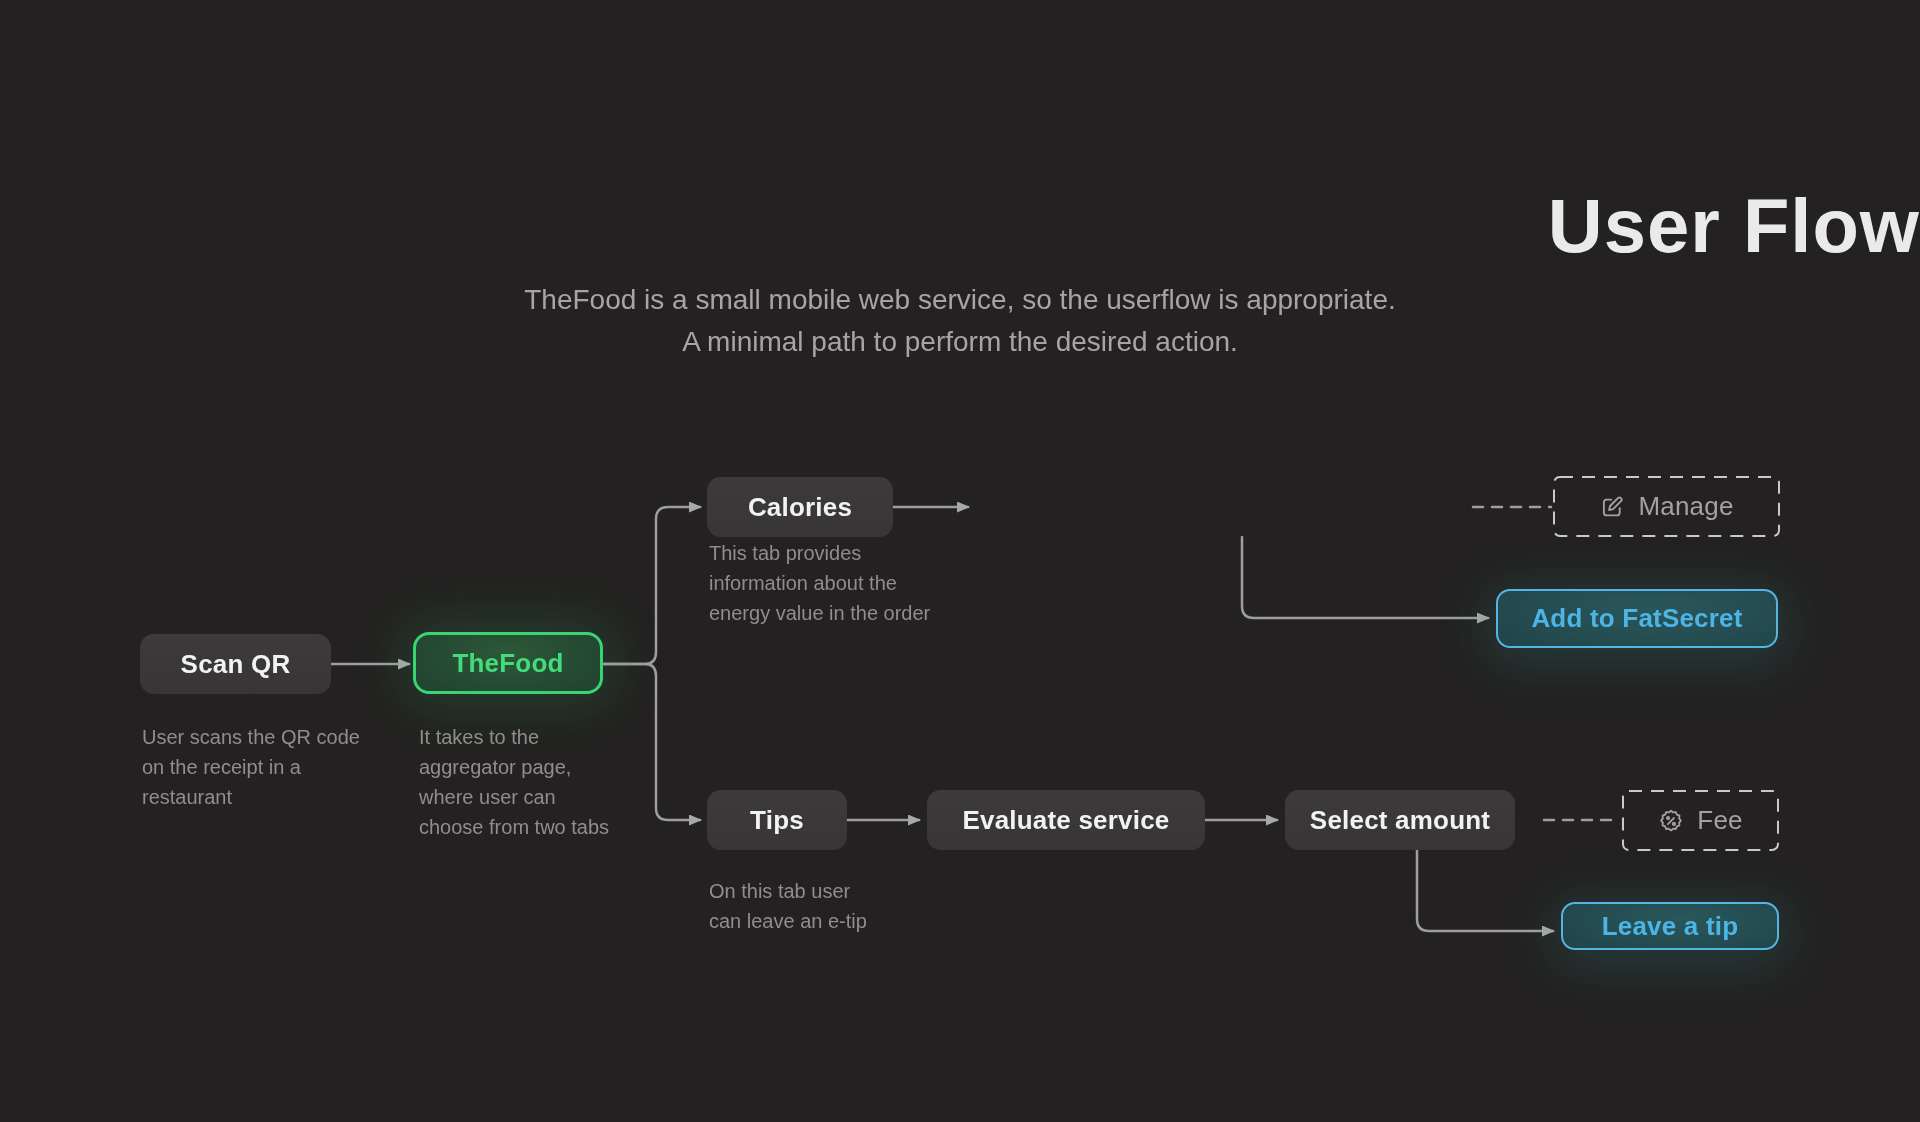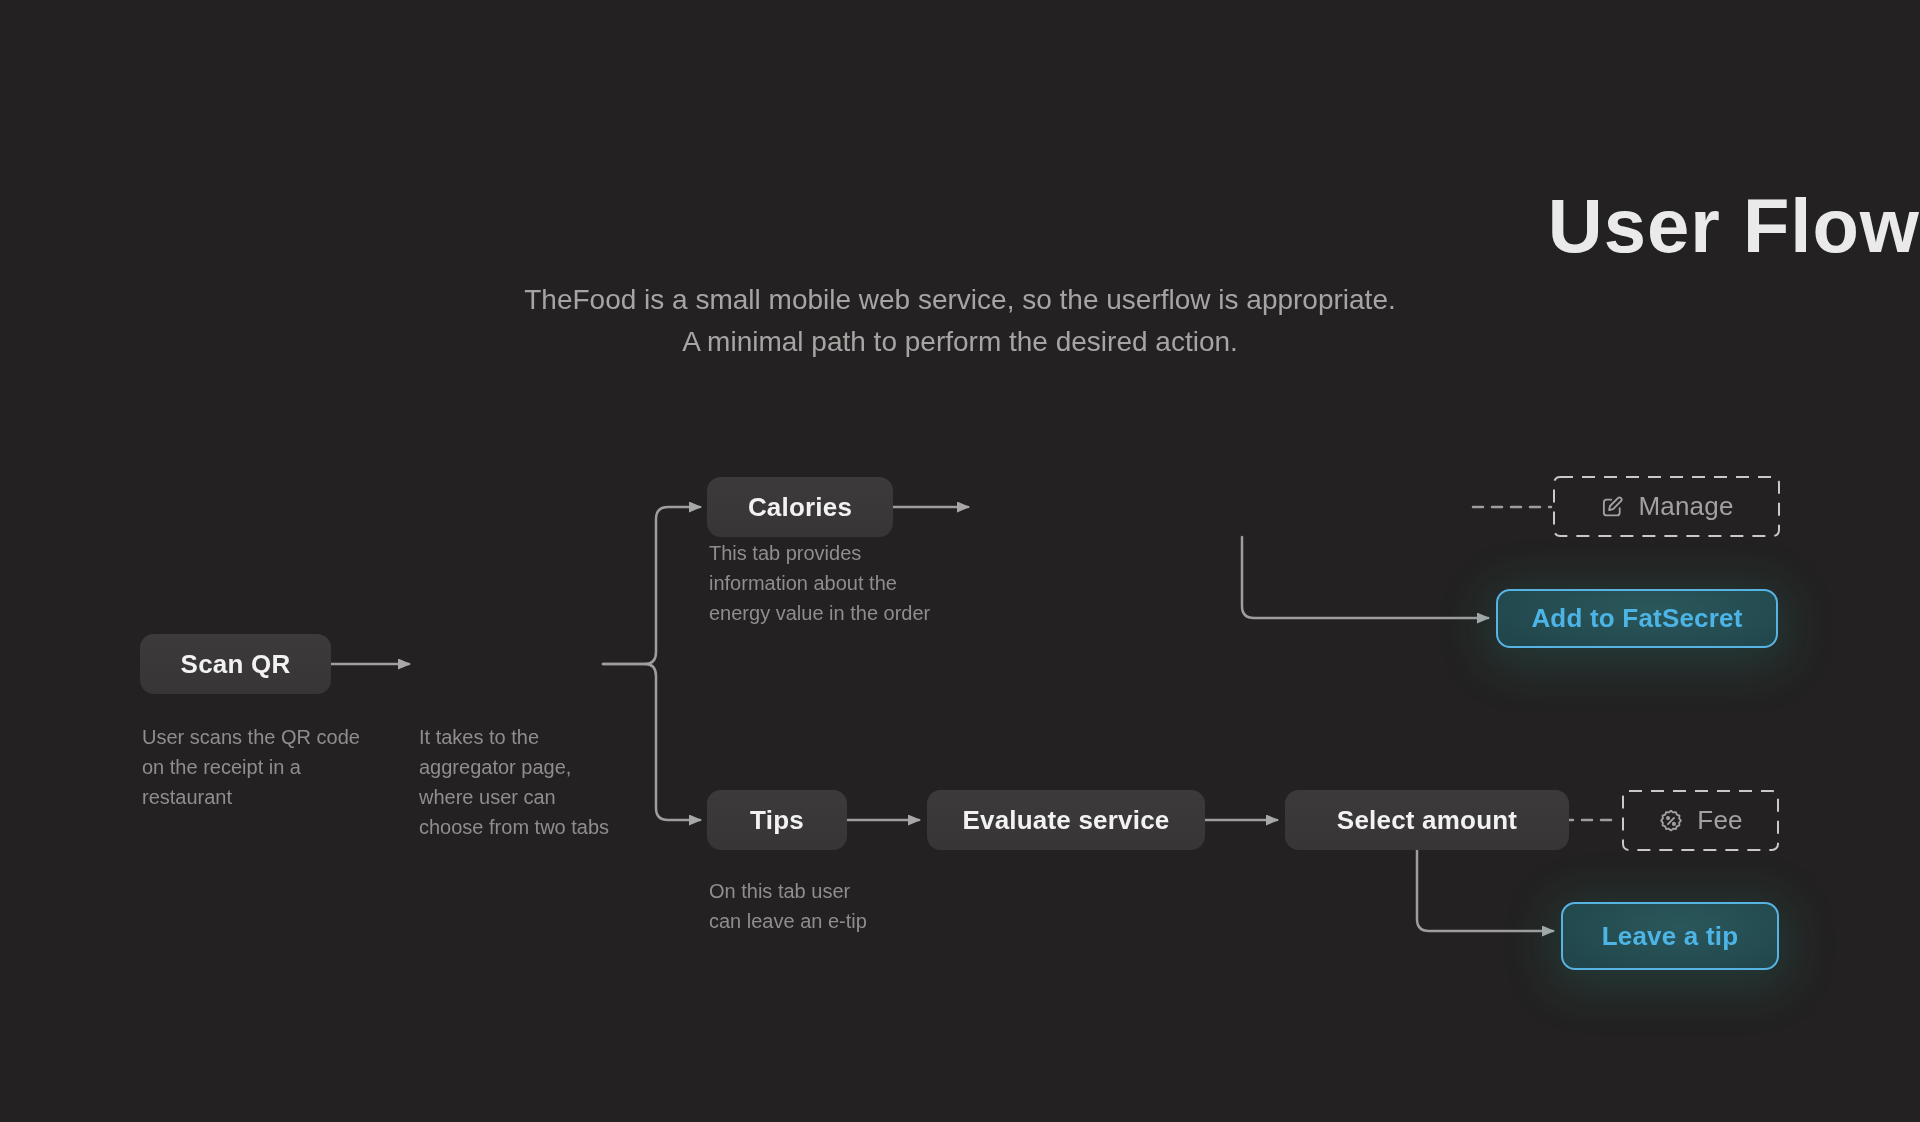--- a/index.html
+++ b/index.html
@@ -98,23 +98,23 @@
   }
   
   #node-scan-qr        { left: 140px;  top: 634px; width: 191px; height: 60px; }
   #node-thefood        { left: 413px;  top: 632px; width: 190px; height: 62px; }
   #node-calories       { left: 707px;  top: 477px; width: 186px; height: 60px; }
   #node-choose-dishes  { left: 976px;  top: 477px; width: 496px; height: 60px; }
   #node-manage         { left: 1553px; top: 476px; width: 227px; height: 61px; }
   #node-add-fatsecret  { left: 1496px; top: 589px; width: 282px; height: 59px; }
   #node-tips           { left: 707px;  top: 790px; width: 140px; height: 60px; }
   #node-evaluate       { left: 927px;  top: 790px; width: 278px; height: 60px; }
-  #node-select-amount  { left: 1285px; top: 790px; width: 284px; height: 60px; justify-content: center; }
+  #node-select-amount  { left: 1285px; top: 790px; width: 230px; height: 60px; justify-content: center; }
   #node-fee            { left: 1622px; top: 790px; width: 157px; height: 61px; }
-  #node-leave-tip      { left: 1561px; top: 902px; width: 218px; height: 68px; text-align: center; }
+  #node-leave-tip      { left: 1561px; top: 902px; width: 218px; height: 48px; text-align: center; }
   
   #caption-scan-qr   { left: 142px; top: 722px; }
   #caption-thefood   { left: 419px; top: 722px; }
   #caption-calories  { left: 709px; top: 538px; }
   #caption-tips      { left: 709px; top: 876px; }
 </style>
 </head>
 <body>
 
 <div class="stage">
@@ -146,20 +146,23 @@
   <h1 id="title">User Flow</h1>
   <div id="subtitle">
     <div>TheFood is a small mobile web service, so the userflow is appropriate.</div>
     <div>A minimal path to perform the desired action.</div>
   </div>
 
   <div class="node" id="node-scan-qr">
     <span>Scan QR</span>
   </div>
 
+  <div class="node green" id="node-thefood">
+    <span>TheFood</span>
+  </div>
 
   <div class="node" id="node-calories">
     <span>Calories</span>
   </div>
 
 
   <div class="node ghost" id="node-manage">
     <span class="gicon">
       <svg viewBox="0 0 24 24">
         <path d="M11.3 5.2 H7 C5.3 5.2 4.5 6 4.5 7.7 v9.6 c0 1.7 .8 2.5 2.5 2.5 h9.6 c1.7 0 2.5 -.8 2.5 -2.5 V13"></path>

